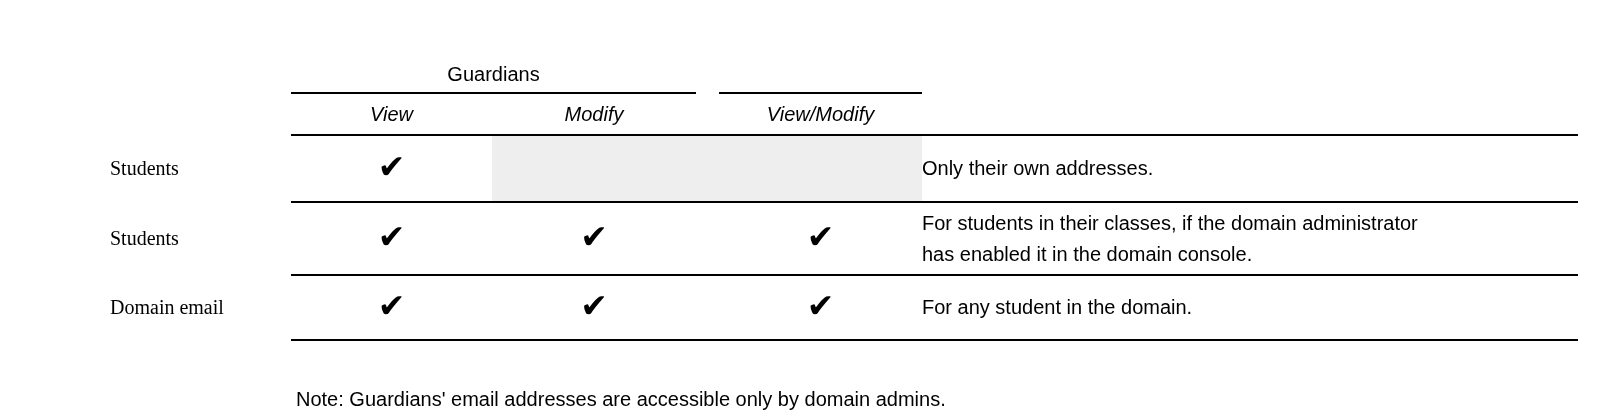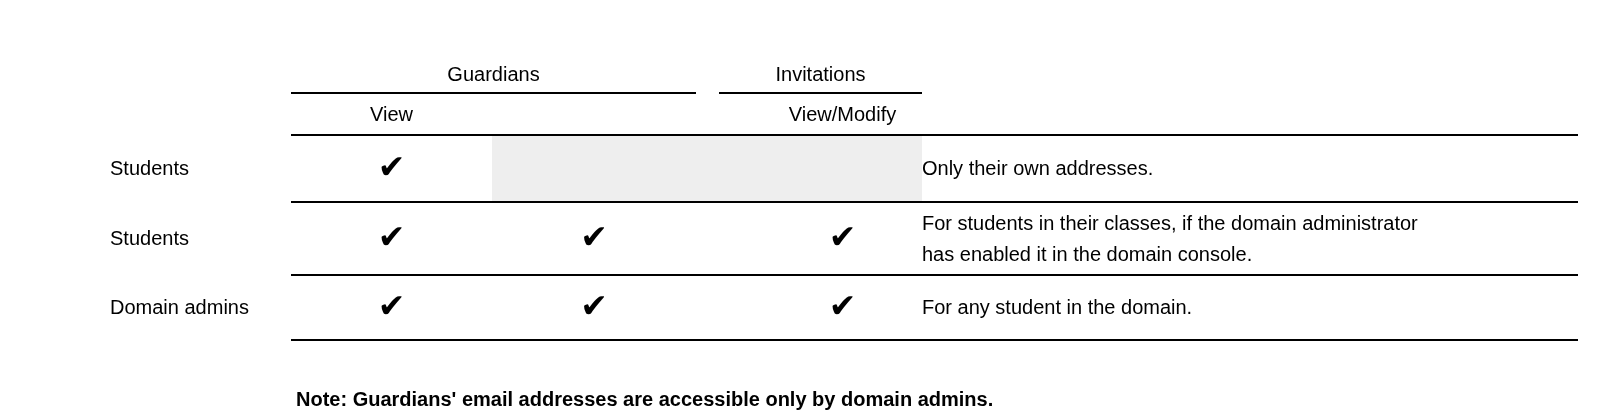--- a/index.html
+++ b/index.html
@@ -28,20 +28,21 @@
     font-size: 20px;
   }
   .subheader {
     position: absolute;
     top: 52px;
     height: 36px;
     display: flex;
     align-items: center;
     justify-content: center;
     font-size: 20px;
+    font-style: italic;
   }
   .shaded-region {
     position: absolute;
     left: 448px;
     top: 92px;
     width: 430px;
     height: 65px;
     background: #eeeeee;
   }
   .cell {
@@ -61,45 +62,44 @@
     font-size: 20px;
     line-height: 31px;
     white-space: pre-line;
   }
   .role-label { font-size: 20px; }
   .footnote {
     position: absolute;
     left: 252px;
     top: 344px;
     font-size: 20px;
-    font-weight: bold;
   }
   
   .col-view      { left: 247px; width: 201px; }
   .col-modify    { left: 448px; width: 204px; }
-  .col-invite    { left: 697px; width: 203px; }
-  .col-role      { left: 55px;  width: 185px; }
+  .col-invite    { left: 675px; width: 203px; }
+  .col-role      { left: 55px;  width: 185px; font-family: Liberation Serif, serif; }
   .col-note      { left: 867px; width: 660px; }
   
   .row-students .cell { top: 92px;  height: 65px; }
   .row-teachers .cell { top: 159px; height: 71px; }
   .row-admin    .cell { top: 232px; height: 63px; }
 </style>
 </head>
 <body>
 
 <div class="page">
 
   <div class="group-label" style="left:247px; width:405px;">Guardians</div>
-  <div class="group-label" style="left:675px; width:203px;">Invitations</div>
 
   <div class="hline" style="left:247px; top:48px; width:405px;"></div>
   <div class="hline" style="left:675px; top:48px; width:203px;"></div>
 
   <div class="subheader col-view">View</div>
+  <div class="subheader col-modify">Modify</div>
   <div class="subheader col-invite">View/Modify</div>
 
   <div class="hline" style="left:247px; top:90px;  width:1288px;"></div>
   <div class="hline" style="left:247px; top:157px; width:1288px;"></div>
   <div class="hline" style="left:247px; top:230px; width:1288px;"></div>
   <div class="hline" style="left:247px; top:295px; width:1288px;"></div>
 
   <div class="shaded-region"></div>
 
   <div class="row-students">
@@ -134,21 +134,21 @@
       <span class="check">✔</span>
     </div>
     <div class="cell col-note">
       <span class="note">For students in their classes, if the domain administrator
 has enabled it in the domain console.</span>
     </div>
   </div>
 
   <div class="row-admin">
     <div class="cell col-role">
-      <span class="role-label">Domain admins</span>
+      <span class="role-label">Domain email</span>
     </div>
     <div class="cell col-view centered">
       <span class="check">✔</span>
     </div>
     <div class="cell col-modify centered">
       <span class="check">✔</span>
     </div>
     <div class="cell col-invite centered">
       <span class="check">✔</span>
     </div>

